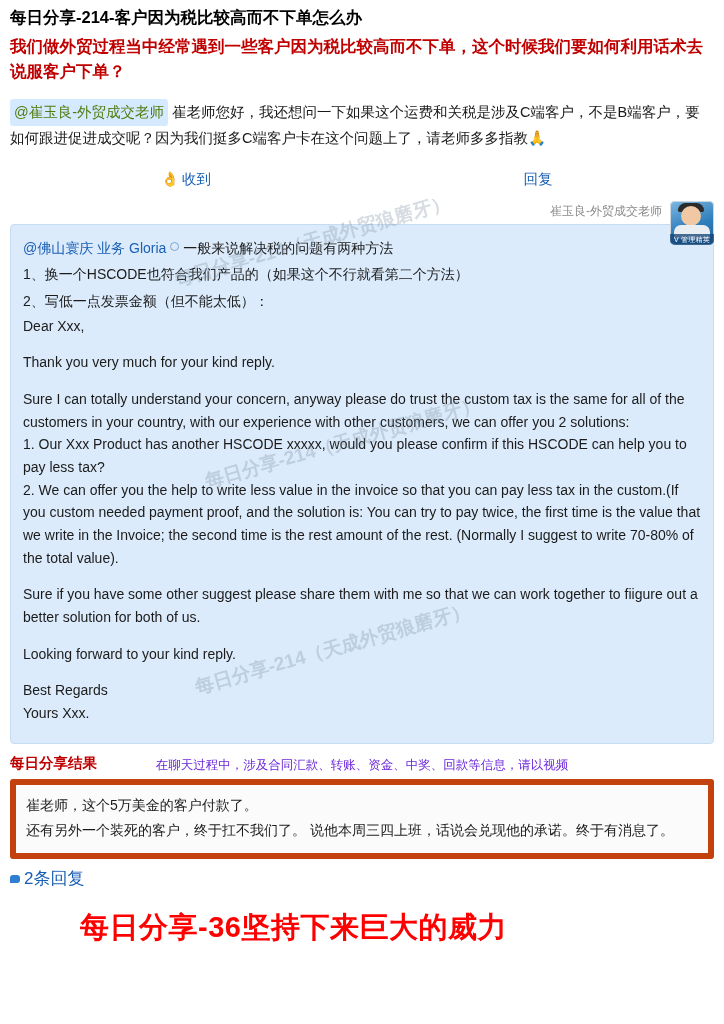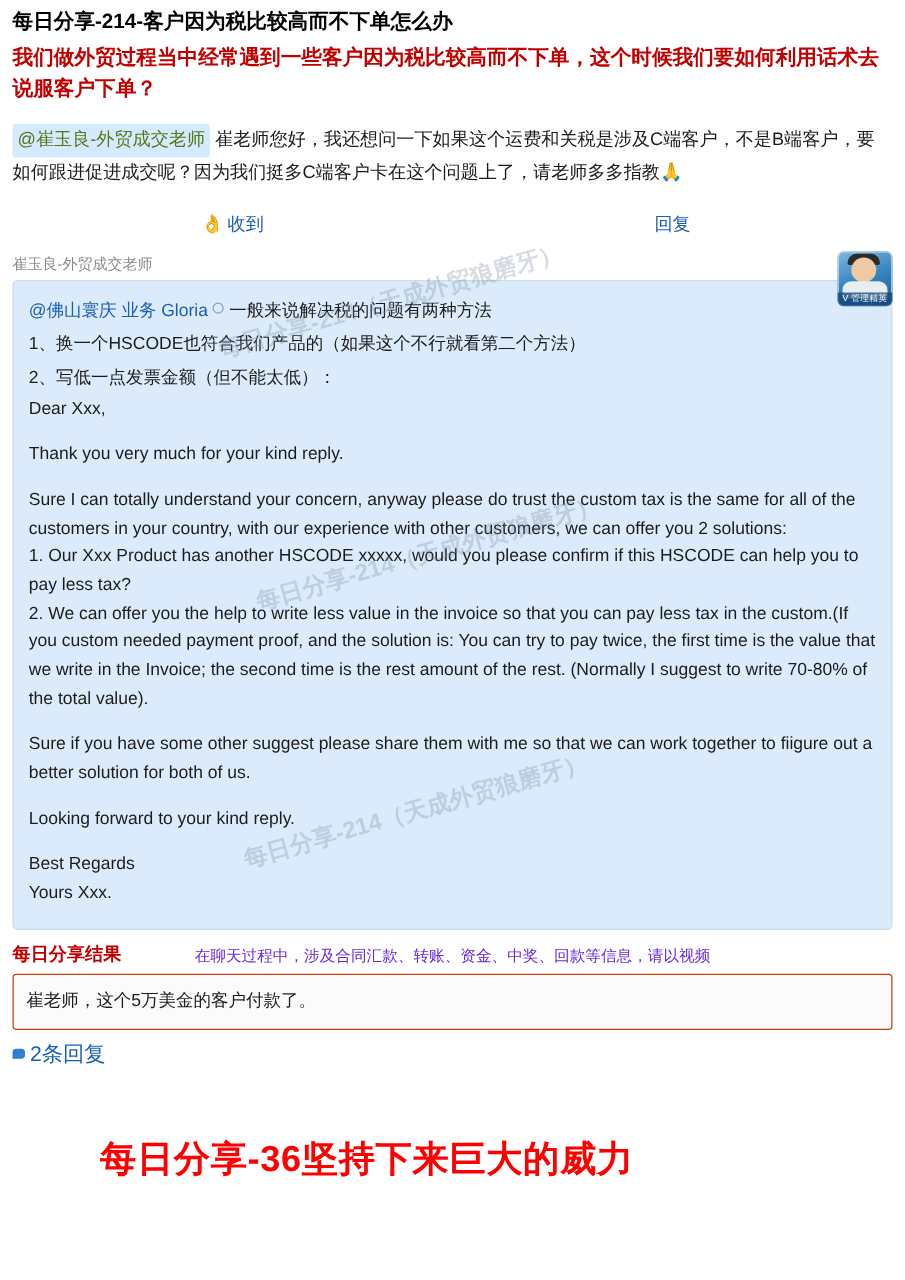--- a/index.html
+++ b/index.html
@@ -61,23 +61,24 @@
     flex: 1;
     text-align: center;
     cursor: pointer;
   }
   .action-cell .emoji { margin-right: 3px; }
   .answer-wrap {
     margin-top: 14px;
     position: relative;
   }
   .answer-author {
+    text-align: right;
     font-size: 12px;
     color: #8a8a8a;
-    padding-right: 80px;
+    padding-right: 52px;
     margin-bottom: 4px;
   }
   .avatar {
     position: absolute;
     right: 0;
     top: -2px;
     width: 44px;
     height: 44px;
     border-radius: 5px;
     background: linear-gradient(160deg, #7fb8e0 0%, #2f7fbd 55%, #1f5f95 100%);
@@ -153,21 +154,21 @@
   }
   .en-gap { height: 14px; }
   .result-head {
     margin-top: 10px;
     font-size: 14.5px;
     font-weight: bold;
     color: #c00000;
   }
   .result-box {
     margin-top: 6px;
-    border: 1px solid #c2410c;
+    border: 6px solid #c2410c;
     background: #fbfbfb;
     border-radius: 3px;
     padding: 8px 10px 10px 10px;
     font-size: 14px;
     line-height: 1.8;
     color: #1b1b1b;
   }
   .reply-count {
     margin-top: 8px;
     font-size: 17px;
@@ -269,20 +270,21 @@
         <div class="en-gap"></div>
         <div>Best Regards</div>
         <div>Yours Xxx.</div>
       </div>
     </div>
   </div>
 
   <div class="result-head">每日分享结果</div>
   <div class="result-box">
     <div>崔老师，这个5万美金的客户付款了。</div>
+    <div>还有另外一个装死的客户，终于扛不我们了。 说他本周三四上班，话说会兑现他的承诺。终于有消息了。</div>
   </div>
 
   <div class="reply-count">
     <span class="bubble-icon"></span>
     <span>2条回复</span>
   </div>
 
   <div class="big-red">每日分享-36坚持下来巨大的威力</div>
   <div class="footer-note">在聊天过程中，涉及合同汇款、转账、资金、中奖、回款等信息，请以视频</div>
 

